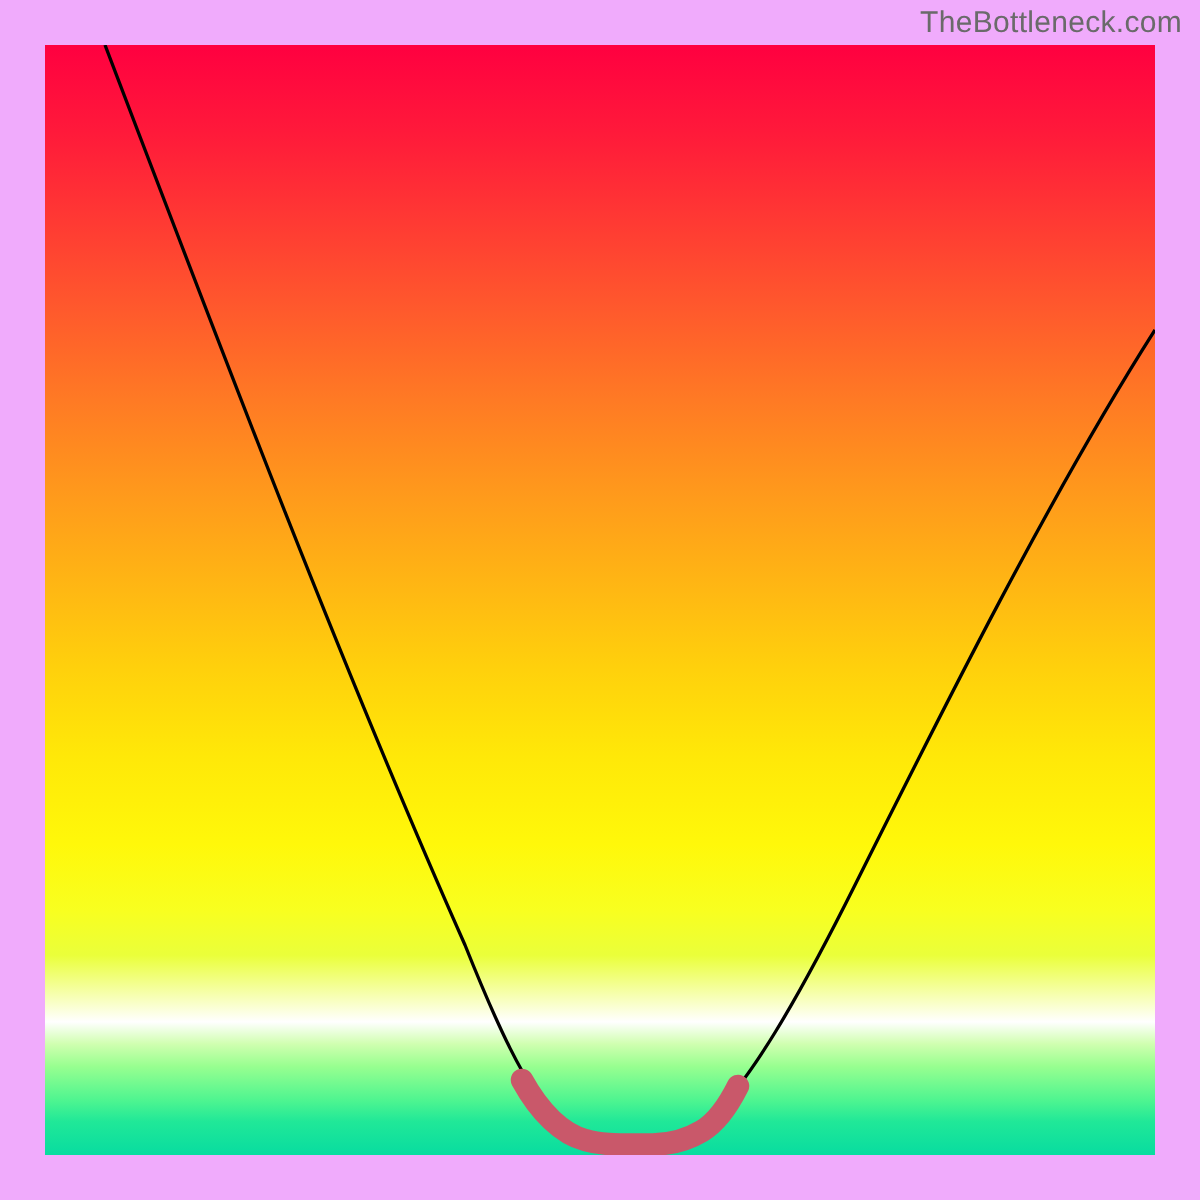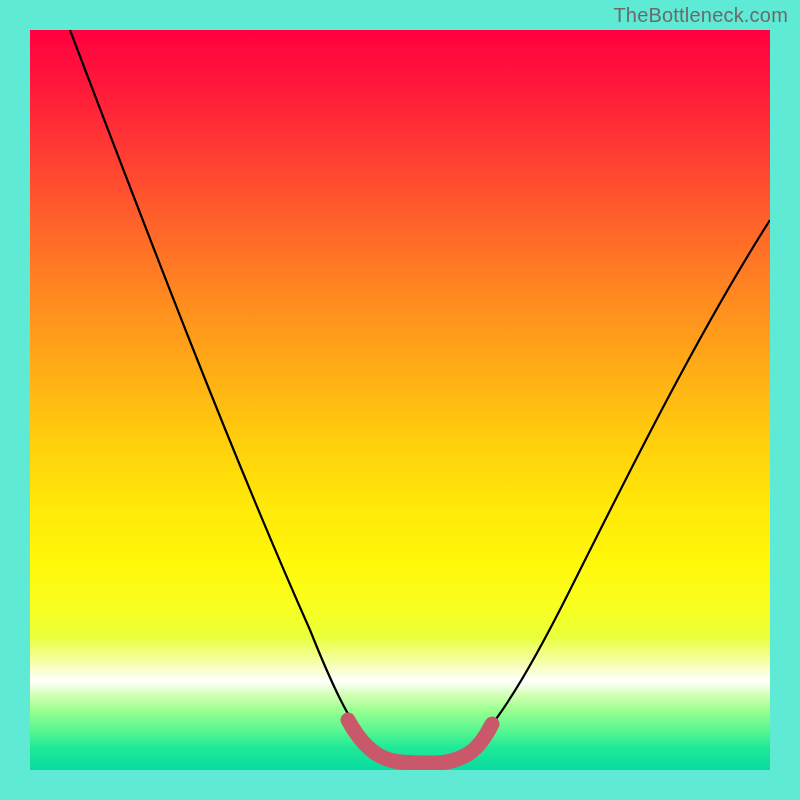--- a/index.html
+++ b/index.html
@@ -10,21 +10,21 @@
     background: #000;
     overflow: hidden;
     font-family: Arial, Helvetica, sans-serif;
   }
   .frame {
     position: absolute;
     top: 0;
     left: 0;
     width: 800px;
     height: 800px;
-    background: #5eead4;
+    background: #f0abfc;
   }
   .plot-area {
     position: absolute;
     top: 30px;
     left: 30px;
     width: 740px;
     height: 740px;
     overflow: hidden;
   }
   .gradient-bg {

